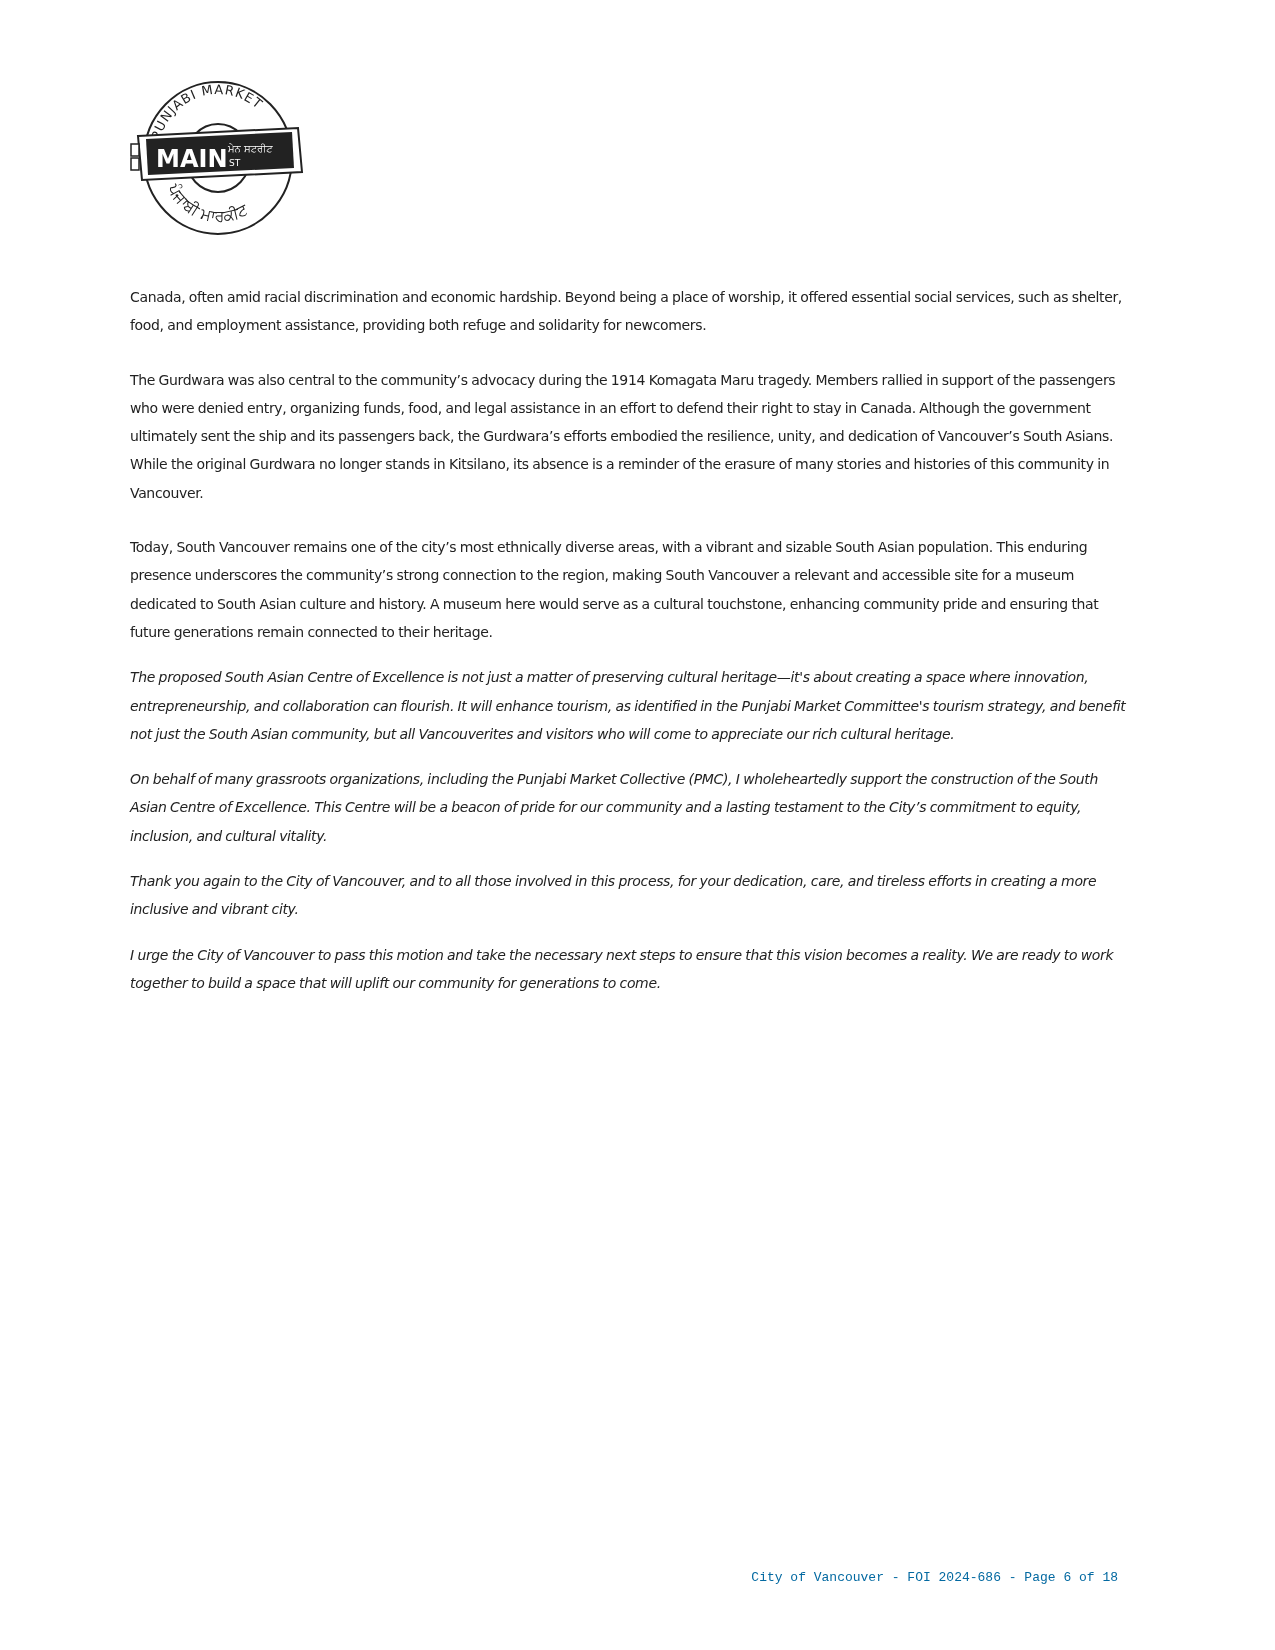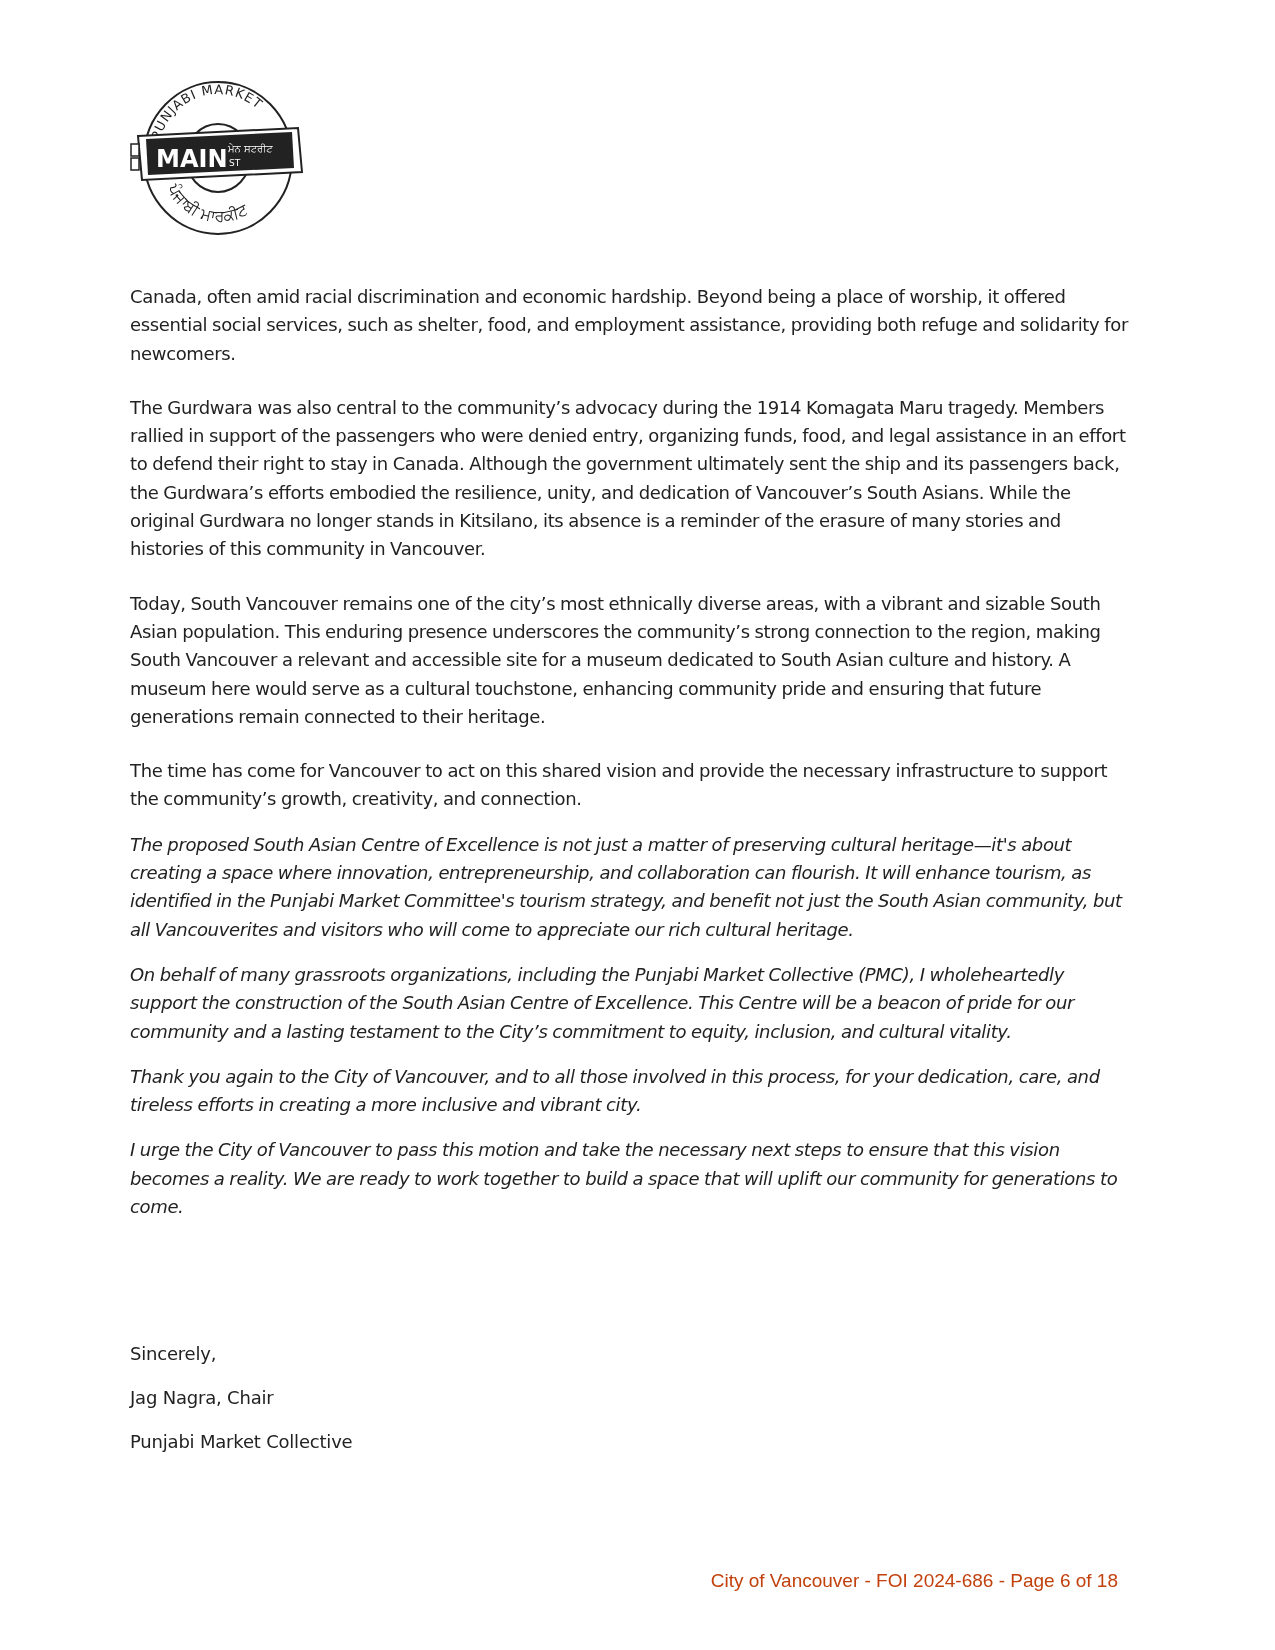--- a/index.html
+++ b/index.html
@@ -2,31 +2,31 @@
 <html><head>
   <meta charset="utf-8">
   <style>
     html, body { margin: 0; padding: 0; background: #ffffff; }
     body { width: 1275px; height: 1650px; position: relative; overflow: hidden; }
     .page { position: absolute; left: 0; top: 0; width: 1275px; height: 1650px; background: #fff; }
     .logo { position: absolute; left: 128px; top: 76px; width: 180px; height: 160px; }
     .body-text {
       position: absolute; left: 130px; top: 283px; width: 1000px;
       font-family: "DejaVu Sans", sans-serif;
-      font-size: 18px; line-height: 28.3px; color: #222;
+      font-size: 14px; line-height: 28.3px; color: #222;
       letter-spacing: -0.35px; word-spacing: -0.5px;
     }
     .body-text p { margin: 0; }
     .gap-lg { margin-top: 26px !important; }
     .gap-md { margin-top: 17px !important; font-style: italic; }
     .signature { position: absolute; left: 130px; top: 1340px;
       font-family: "DejaVu Sans", sans-serif; font-size: 18px; color: #222; letter-spacing: -0.2px; }
     .signature div { height: 44px; line-height: 28px; }
     .footer { position: absolute; right: 157px; top: 1570px;
-      font-family: Liberation Sans, sans-serif; font-size: 19px; color: #c2410c; }
+      font-family: Liberation Mono, monospace; font-size: 13px; color: #0369a1; }
   </style>
 </head>
 <body>
 
 <div class="page">
 
   <svg class="logo" viewBox="0 0 180 160">
     <g fill="none" stroke="#222" stroke-width="2">
       <ellipse cx="90" cy="82" rx="74" ry="76"></ellipse>
       <ellipse cx="90" cy="82" rx="32" ry="34"></ellipse>
@@ -47,27 +47,21 @@
       <text x="28" y="91" font-family="DejaVu Sans, sans-serif" font-weight="bold" font-size="24" fill="#fff">MAIN</text>
       <text x="101" y="90" font-family="DejaVu Sans, sans-serif" font-size="9" fill="#fff">ST</text>
       <text x="100" y="76" font-family="DejaVu Sans, sans-serif" font-size="10" fill="#fff">ਮੇਨ ਸਟਰੀਟ</text>
     </g>
   </svg>
 
   <div class="body-text">
     <p>Canada, often amid racial discrimination and economic hardship. Beyond being a place of worship, it offered essential social services, such as shelter, food, and employment assistance, providing both refuge and solidarity for newcomers.</p>
     <p class="gap-lg">The Gurdwara was also central to the community’s advocacy during the 1914 Komagata Maru tragedy. Members rallied in support of the passengers who were denied entry, organizing funds, food, and legal assistance in an effort to defend their right to stay in Canada. Although the government ultimately sent the ship and its passengers back, the Gurdwara’s efforts embodied the resilience, unity, and dedication of Vancouver’s South Asians. While the original Gurdwara no longer stands in Kitsilano, its absence is a reminder of the erasure of many stories and histories of this community in Vancouver.</p>
     <p class="gap-lg">Today, South Vancouver remains one of the city’s most ethnically diverse areas, with a vibrant and sizable South Asian population. This enduring presence underscores the community’s strong connection to the region, making South Vancouver a relevant and accessible site for a museum dedicated to South Asian culture and history. A museum here would serve as a cultural touchstone, enhancing community pride and ensuring that future generations remain connected to their heritage.</p>
-    <p class="gap-lg">The time has come for Vancouver to act on this shared vision and provide the necessary infrastructure to support the community’s growth, creativity, and connection.</p>
     <p class="gap-md">The proposed South Asian Centre of Excellence is not just a matter of preserving cultural heritage—it's about creating a space where innovation, entrepreneurship, and collaboration can flourish. It will enhance tourism, as identified in the Punjabi Market Committee's tourism strategy, and benefit not just the South Asian community, but all Vancouverites and visitors who will come to appreciate our rich cultural heritage.</p>
     <p class="gap-md">On behalf of many grassroots organizations, including the Punjabi Market Collective (PMC), I wholeheartedly support the construction of the South Asian Centre of Excellence. This Centre will be a beacon of pride for our community and a lasting testament to the City’s commitment to equity, inclusion, and cultural vitality.</p>
     <p class="gap-md">Thank you again to the City of Vancouver, and to all those involved in this process, for your dedication, care, and tireless efforts in creating a more inclusive and vibrant city.</p>
     <p class="gap-md">I urge the City of Vancouver to pass this motion and take the necessary next steps to ensure that this vision becomes a reality. We are ready to work together to build a space that will uplift our community for generations to come.</p>
   </div>
 
-  <div class="signature">
-    <div>Sincerely,</div>
-    <div>Jag Nagra, Chair</div>
-    <div>Punjabi Market Collective</div>
-  </div>
 
   <div class="footer">City of Vancouver - FOI 2024-686 - Page 6 of 18</div>
 </div>
 
 </body></html>

